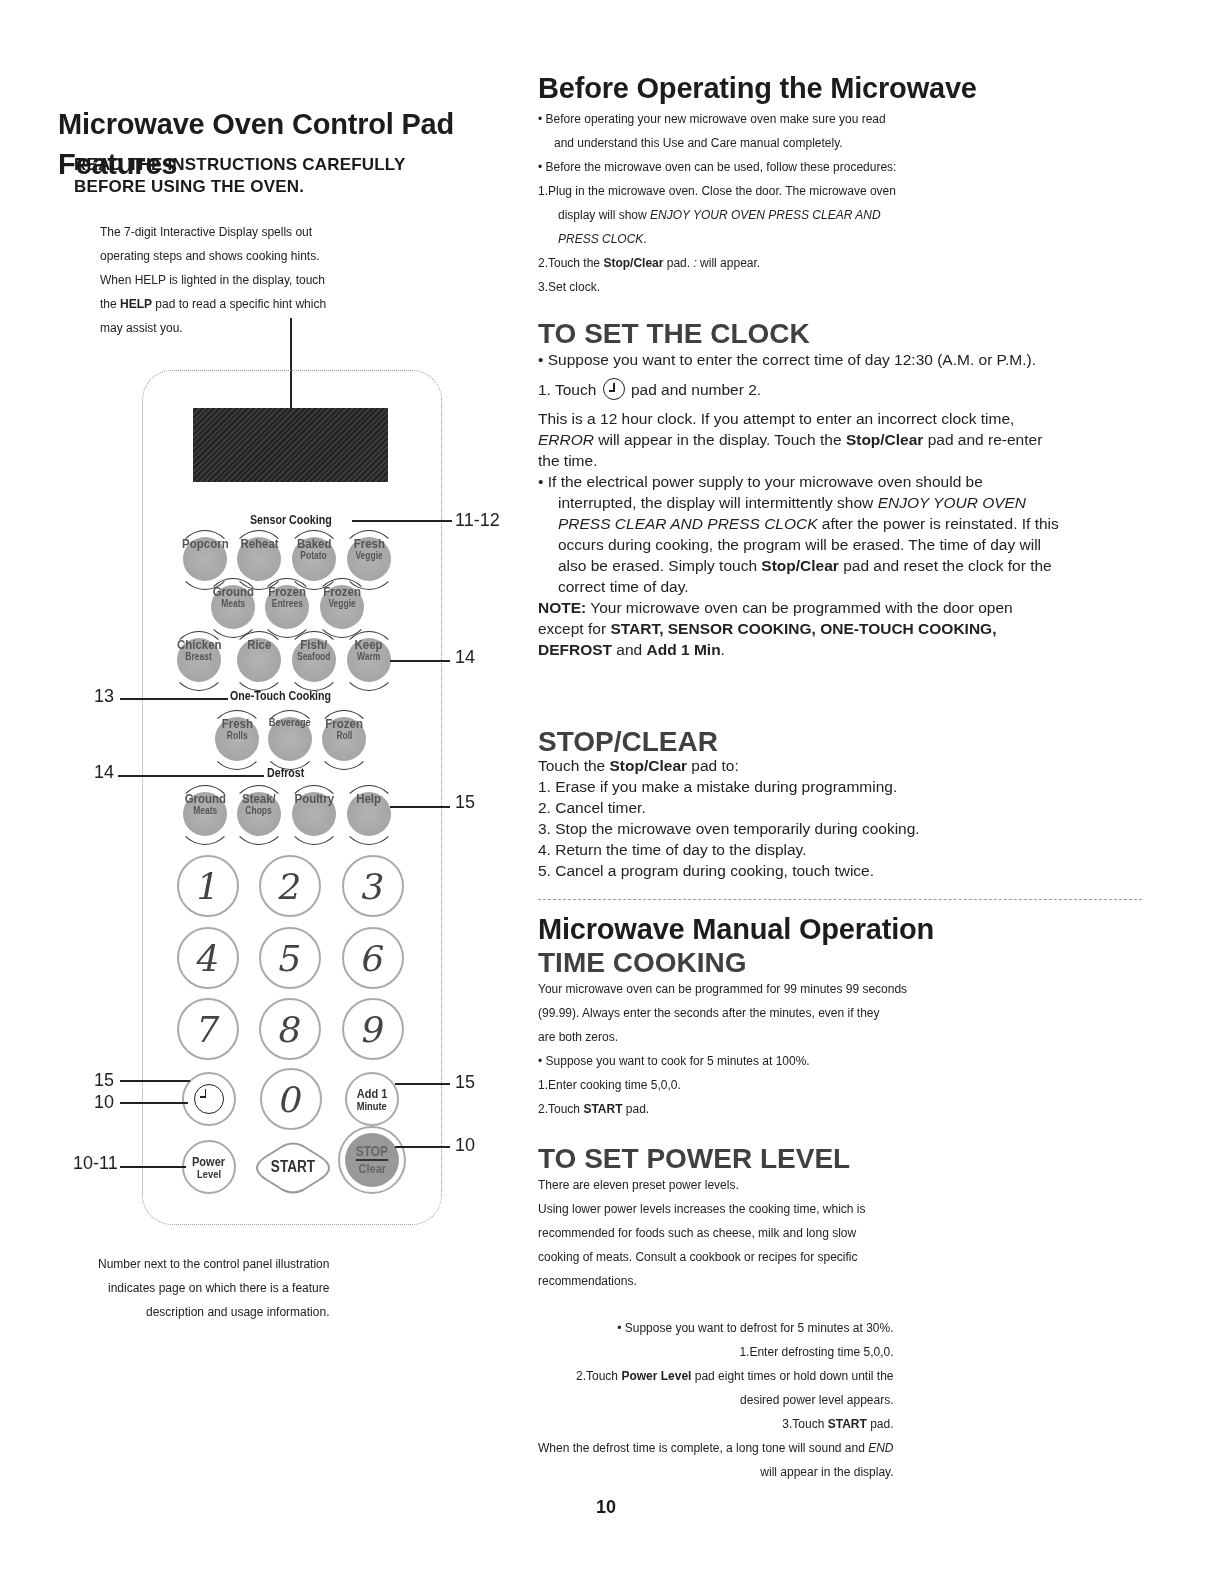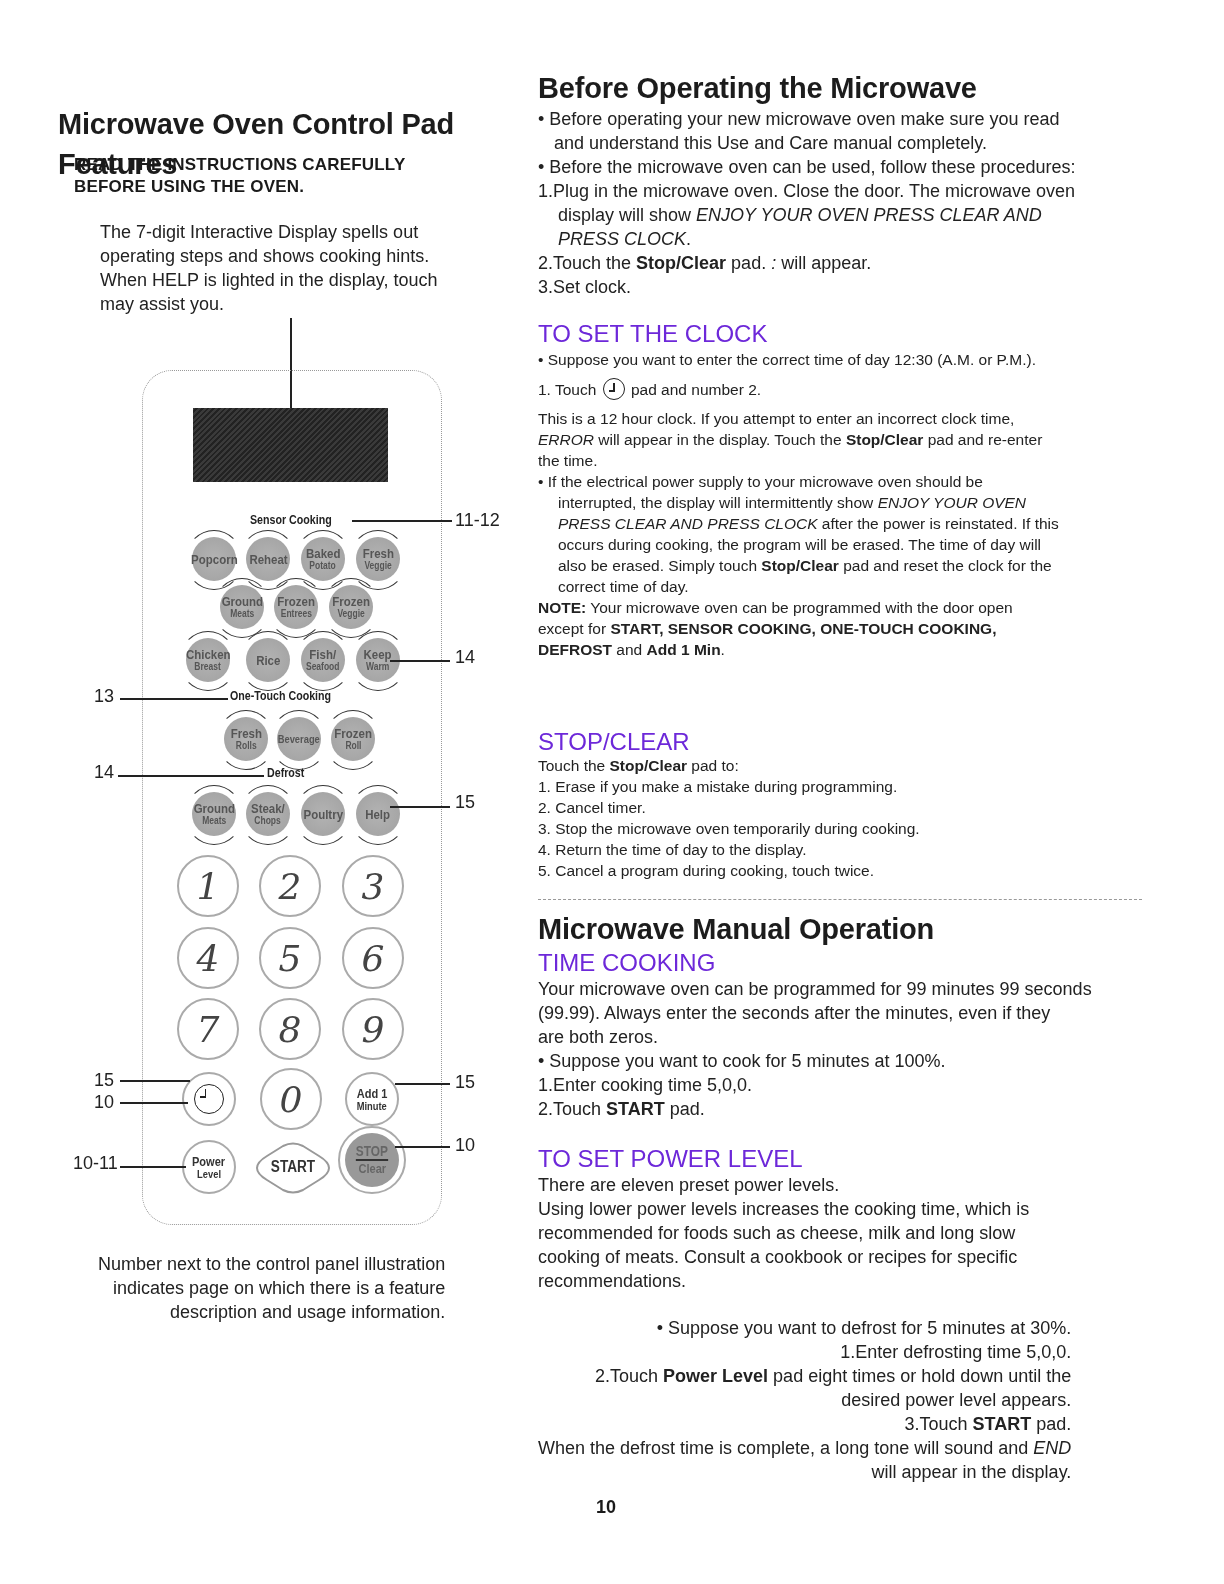--- a/index.html
+++ b/index.html
@@ -1,40 +1,40 @@
 <!DOCTYPE html>
 <html><head>
 <meta charset="utf-8">
 <style>
   * { box-sizing: border-box; margin: 0; padding: 0; }
   html, body { width: 1224px; height: 1584px; background: #fff; }
   body { position: relative; font-family: "Liberation Sans", "DejaVu Sans", sans-serif; color: #1a1a1a; overflow: hidden; }
 
   .abs { position: absolute; }
   h1.title { font-weight: bold; font-size: 29px; line-height: 34px; color: #1c1c1c; letter-spacing: -0.2px; }
-  h2.sub { font-weight: normal; font-size: 24px; line-height: 24px; color: #6d28d9; }
+  h2.sub { font-weight: bold; font-size: 28px; line-height: 24px; color: #404040; }
   .warn { font-weight: bold; font-size: 17px; line-height: 22px; letter-spacing: 0.2px; }
-  .body18 { font-size: 18px; line-height: 24px; }
+  .body18 { font-size: 12px; line-height: 24px; }
   .body16 { font-size: 15.5px; line-height: 21px; }
   .line { display: block; white-space: nowrap; }
   .ind { padding-left: 16px; }
   .ind2 { padding-left: 20px; }
   b { font-weight: bold; }
   i { font-style: italic; }
 
   
   #panel { position: absolute; left: 142px; top: 370px; width: 300px; height: 855px;
            border: 1.5px dotted #999; border-radius: 30px; }
   #display { position: absolute; left: 193px; top: 408px; width: 195px; height: 74px;
              background: repeating-linear-gradient(135deg, #3a3a3a 0 2px, #222 2px 4px); }
   .lbl { position: absolute; font-family: "Liberation Sans", sans-serif; font-weight: bold; font-size: 13px;
          transform: scaleX(0.82); transform-origin: left center; white-space: nowrap; color: #222; }
   .pad { position: absolute; width: 44px; height: 44px; border-radius: 50%;
          background: radial-gradient(circle, #b3b3b3 0%, #a0a0a0 100%);
-         display: flex; flex-direction: column; align-items: center; justify-content: center; margin-left: 9px; }
+         display: flex; flex-direction: column; align-items: center; justify-content: flex-start; }
   .pad::before, .pad::after { content: ""; position: absolute; left: -6px; width: 54px; height: 54px;
          border-radius: 50%; border: 1.4px solid transparent; }
   .pad::before { top: -7px; border-top-color: #333; }
   .pad::after { top: -3px; border-bottom-color: #333; }
   .pad .t1 { font-weight: bold; font-size: 13.5px; line-height: 13px; color: #555; transform: scaleX(0.85); white-space: nowrap; }
   .pad .t2 { font-weight: bold; font-size: 10px; line-height: 11px; color: #555; transform: scaleX(0.85); white-space: nowrap; }
   .num { position: absolute; width: 62px; height: 62px; border-radius: 50%; border: 2px solid #aaa;
          display: flex; align-items: center; justify-content: center;
          font-family: "DejaVu Serif", serif; font-style: italic; font-size: 36px; color: #444; }
   .opad { position: absolute; width: 54px; height: 54px; border-radius: 50%; border: 2px solid #aaa;
@@ -58,20 +58,21 @@
   <span class="line" style="margin-top:6px">Features</span>
 </h1>
 <div class="warn abs" style="left:74px;top:154px;">
   <span class="line">READ THE INSTRUCTIONS CAREFULLY</span>
   <span class="line">BEFORE USING THE OVEN.</span>
 </div>
 <div class="body18 abs" style="left:100px;top:220px;color:#222;">
   <span class="line">The 7-digit Interactive Display spells out</span>
   <span class="line">operating steps and shows cooking hints.</span>
   <span class="line">When HELP is lighted in the display, touch</span>
+  <span class="line"><span>the </span><b>HELP</b><span> pad to read a specific hint which</span></span>
   <span class="line">may assist you.</span>
 </div>
 
 <div class="vl" style="left:290px;top:318px;height:100px;"></div>
 
 <div id="panel"></div>
 <div id="display"></div>
 
 <span class="lbl" style="left:250px;top:512px;">Sensor Cooking</span>
 <div class="hl" style="left:352px;top:520px;width:100px;"></div>

